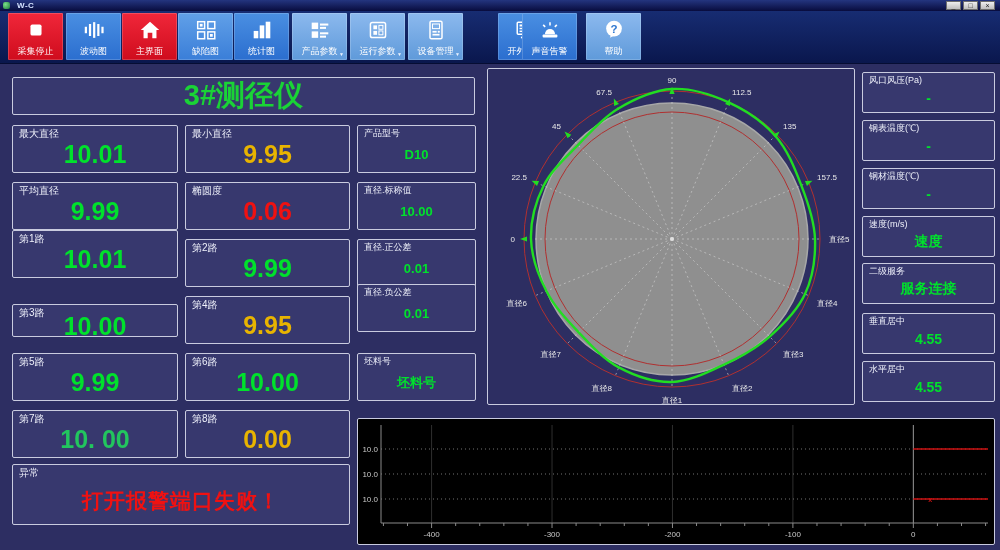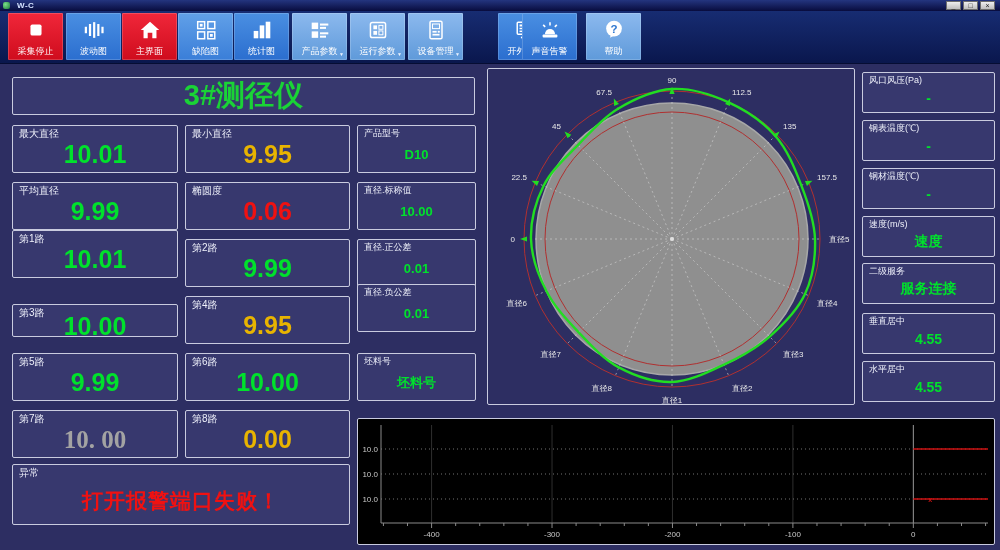--- a/index.html
+++ b/index.html
@@ -223,21 +223,21 @@
       <div class="panel" style="left: 12px; top: 353px; width: 166px; height: 48px;">
         <div class="cell-lb" style="font-size: 10px;">第5路</div>
         <div class="cell-v" style="color: rgb(0, 225, 44); font-size: 25px;">9.99</div>
       </div>
       <div class="panel" style="left: 185px; top: 353px; width: 165px; height: 48px;">
         <div class="cell-lb" style="font-size: 10px; text-align: center;">第6路</div>
         <div class="cell-v" style="color: rgb(0, 225, 44); font-size: 25px;">10.00</div>
       </div>
       <div class="panel" style="left: 12px; top: 410px; width: 166px; height: 48px;">
         <div class="cell-lb" style="font-size: 10px;">第7路</div>
-        <div class="cell-v" style="color: #a3a3a3; font-size: 25px; font-family: Liberation Serif, serif;">10. 00</div>
+        <div class="cell-v" style="color: #22c55e; font-size: 25px;">10. 00</div>
       </div>
       <div class="panel" style="left: 185px; top: 410px; width: 165px; height: 48px;">
         <div class="cell-lb" style="font-size: 10px;">第8路</div>
         <div class="cell-v" style="color: rgb(232, 180, 0); font-size: 25px;">0.00</div>
       </div>
     </div>
   <div id="side-cells">
       <div class="panel" style="left: 357px; top: 125px; width: 119px; height: 48px;">
         <div class="cell-lb" style="font-size: 9px;">产品型号</div>
         <div class="cell-v" style="color: rgb(0, 225, 44); font-size: 13px;">D10</div>

